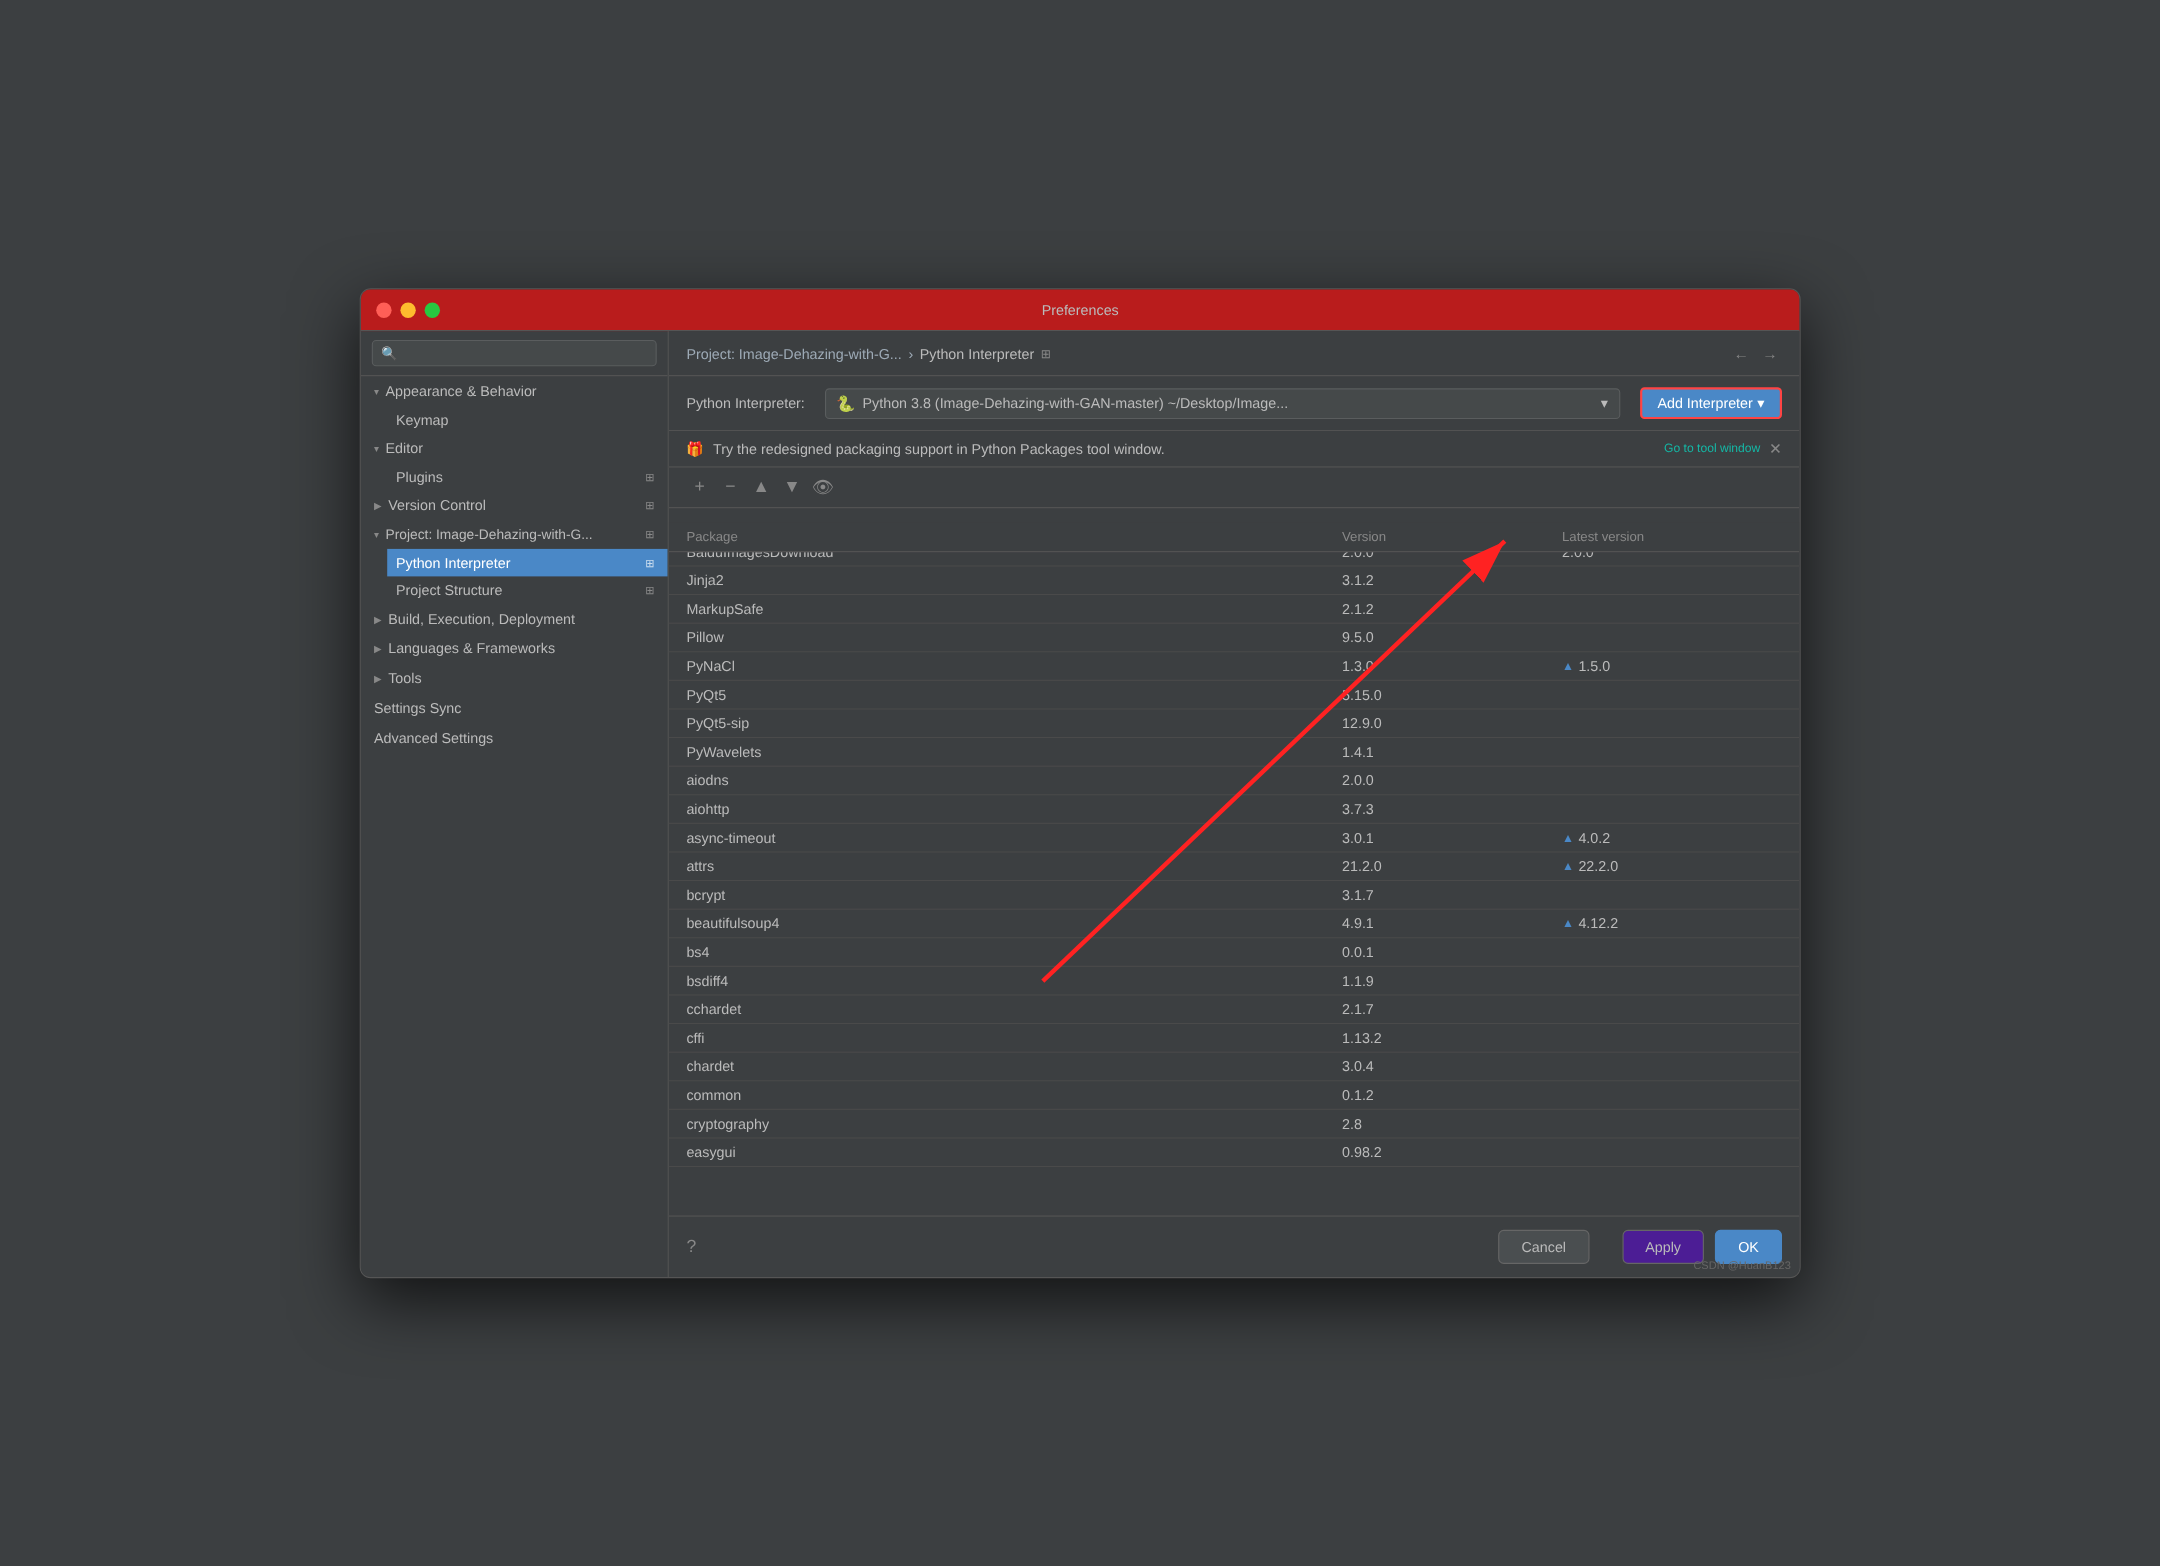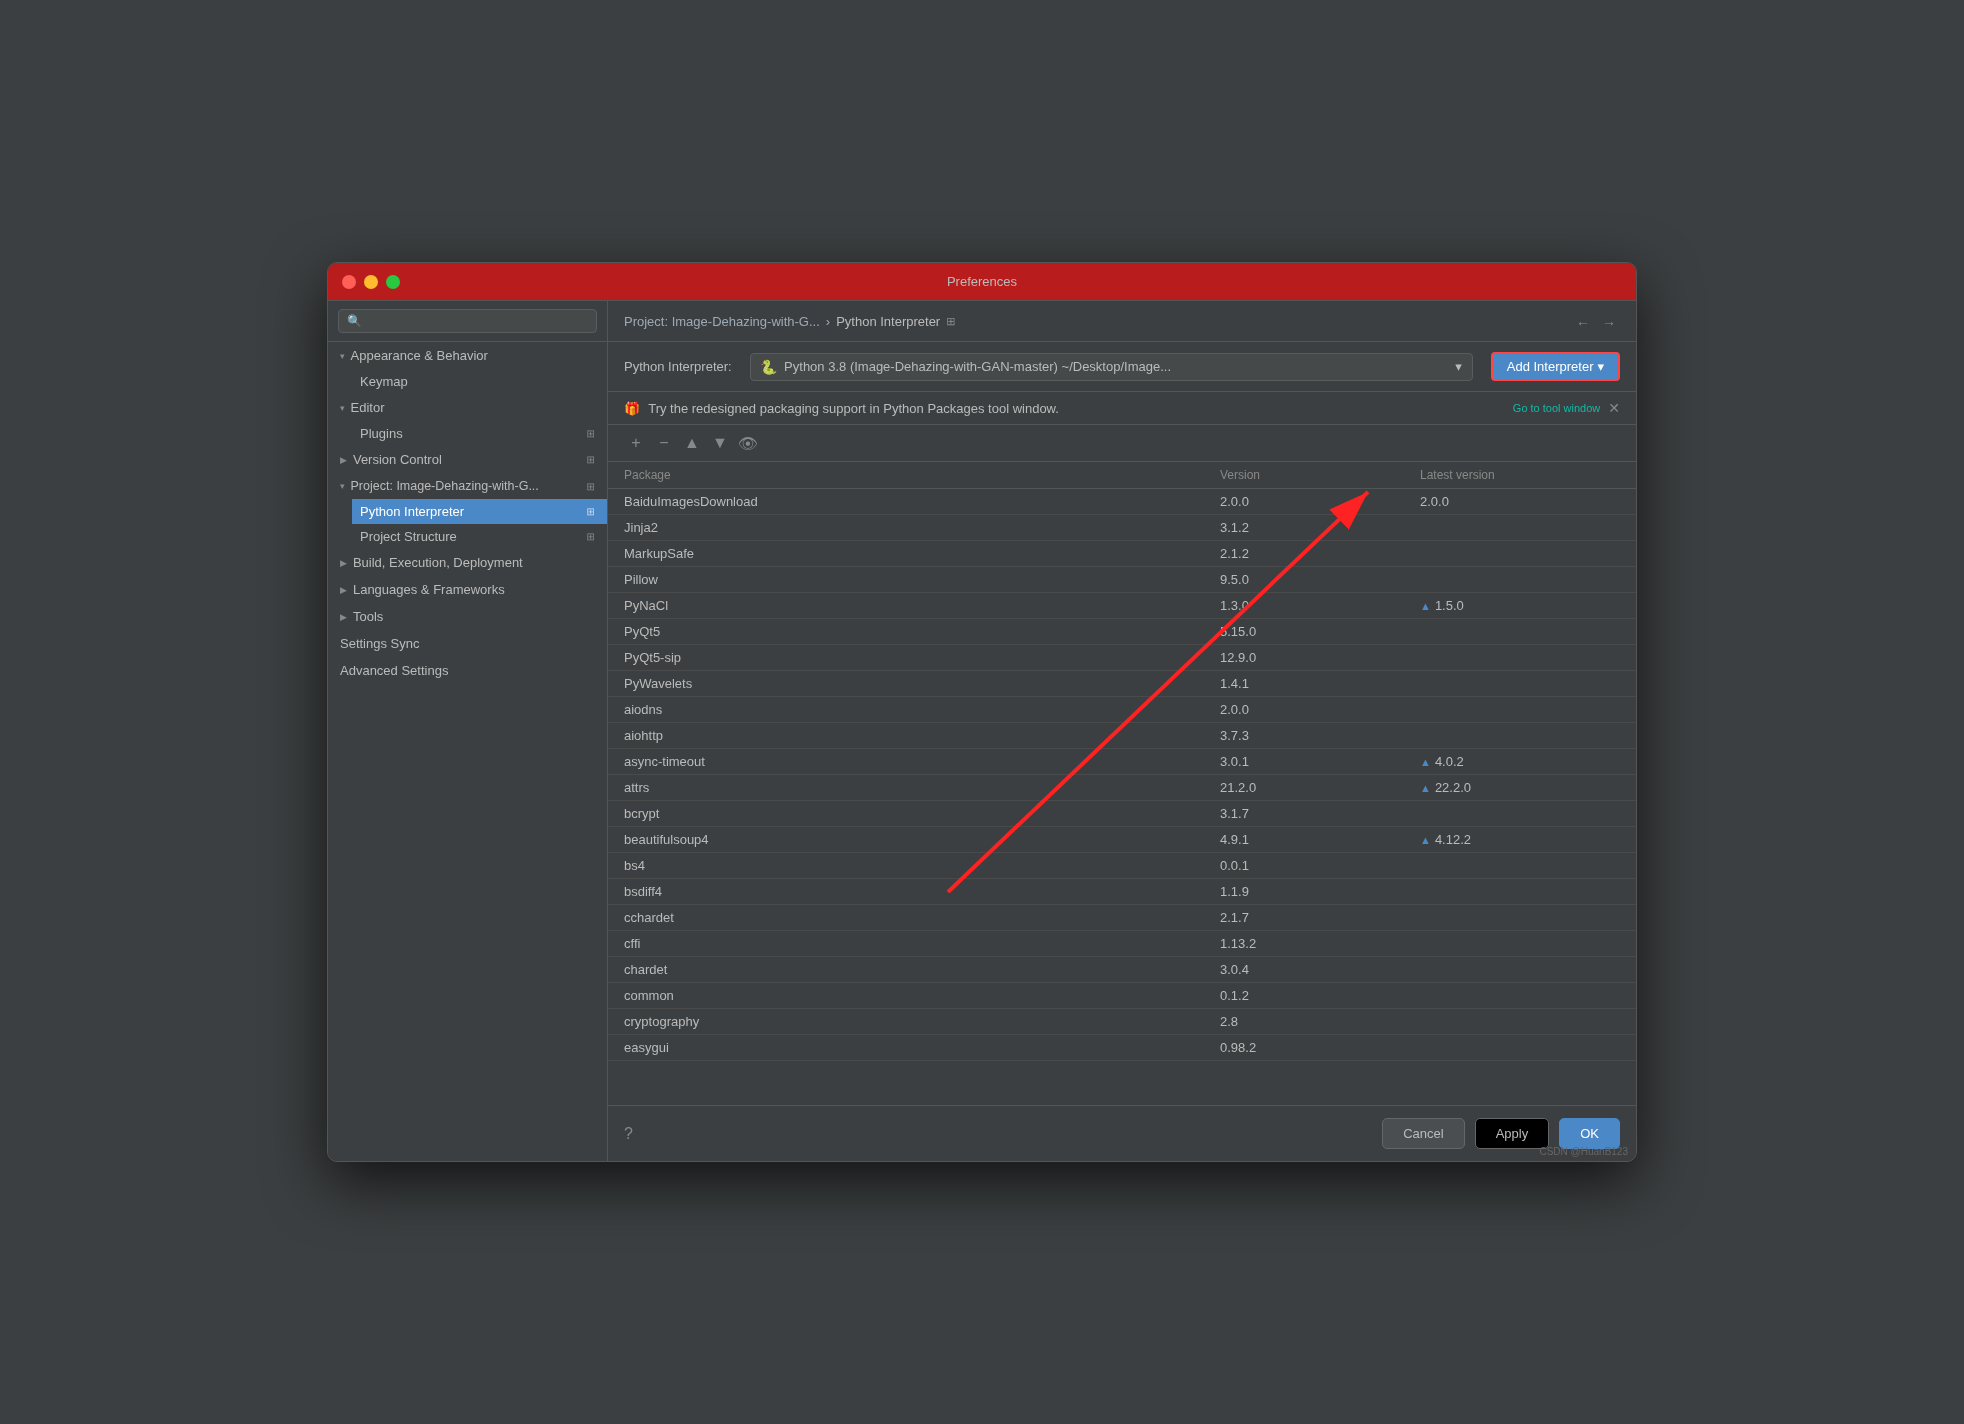--- a/index.html
+++ b/index.html
@@ -238,21 +238,21 @@
     }
     .table-header {
       display: grid;
       grid-template-columns: 1fr 200px 200px;
       padding: 6px 16px;
       background: #3c3f41;
       border-bottom: 1px solid #555;
       color: #888;
       font-size: 12px;
       position: sticky;
-      top: 0;
+      top: 13px;
       z-index: 1;
     }
     .table-row {
       display: grid;
       grid-template-columns: 1fr 200px 200px;
       padding: 5px 16px;
       border-bottom: 1px solid #4a4a4a;
       font-size: 13px;
       cursor: default;
     }
@@ -290,22 +290,23 @@
       border-radius: 5px;
       font-size: 13px;
       cursor: pointer;
       border: 1px solid #666;
     }
     .btn-cancel {
       background: #4a4e50;
       color: #bbbbbb;
     }
     .btn-apply {
-      background: #000000;
-      color: #bbbbbb;
+      background: #4c1d95;
+      color: #bbbbbb;
+      margin-left: 20px;
     }
     .btn-ok {
       background: #4a88c7;
       color: #fff;
       border-color: #4a88c7;
     }
     .watermark {
       position: absolute;
       bottom: 4px;
       right: 8px;

